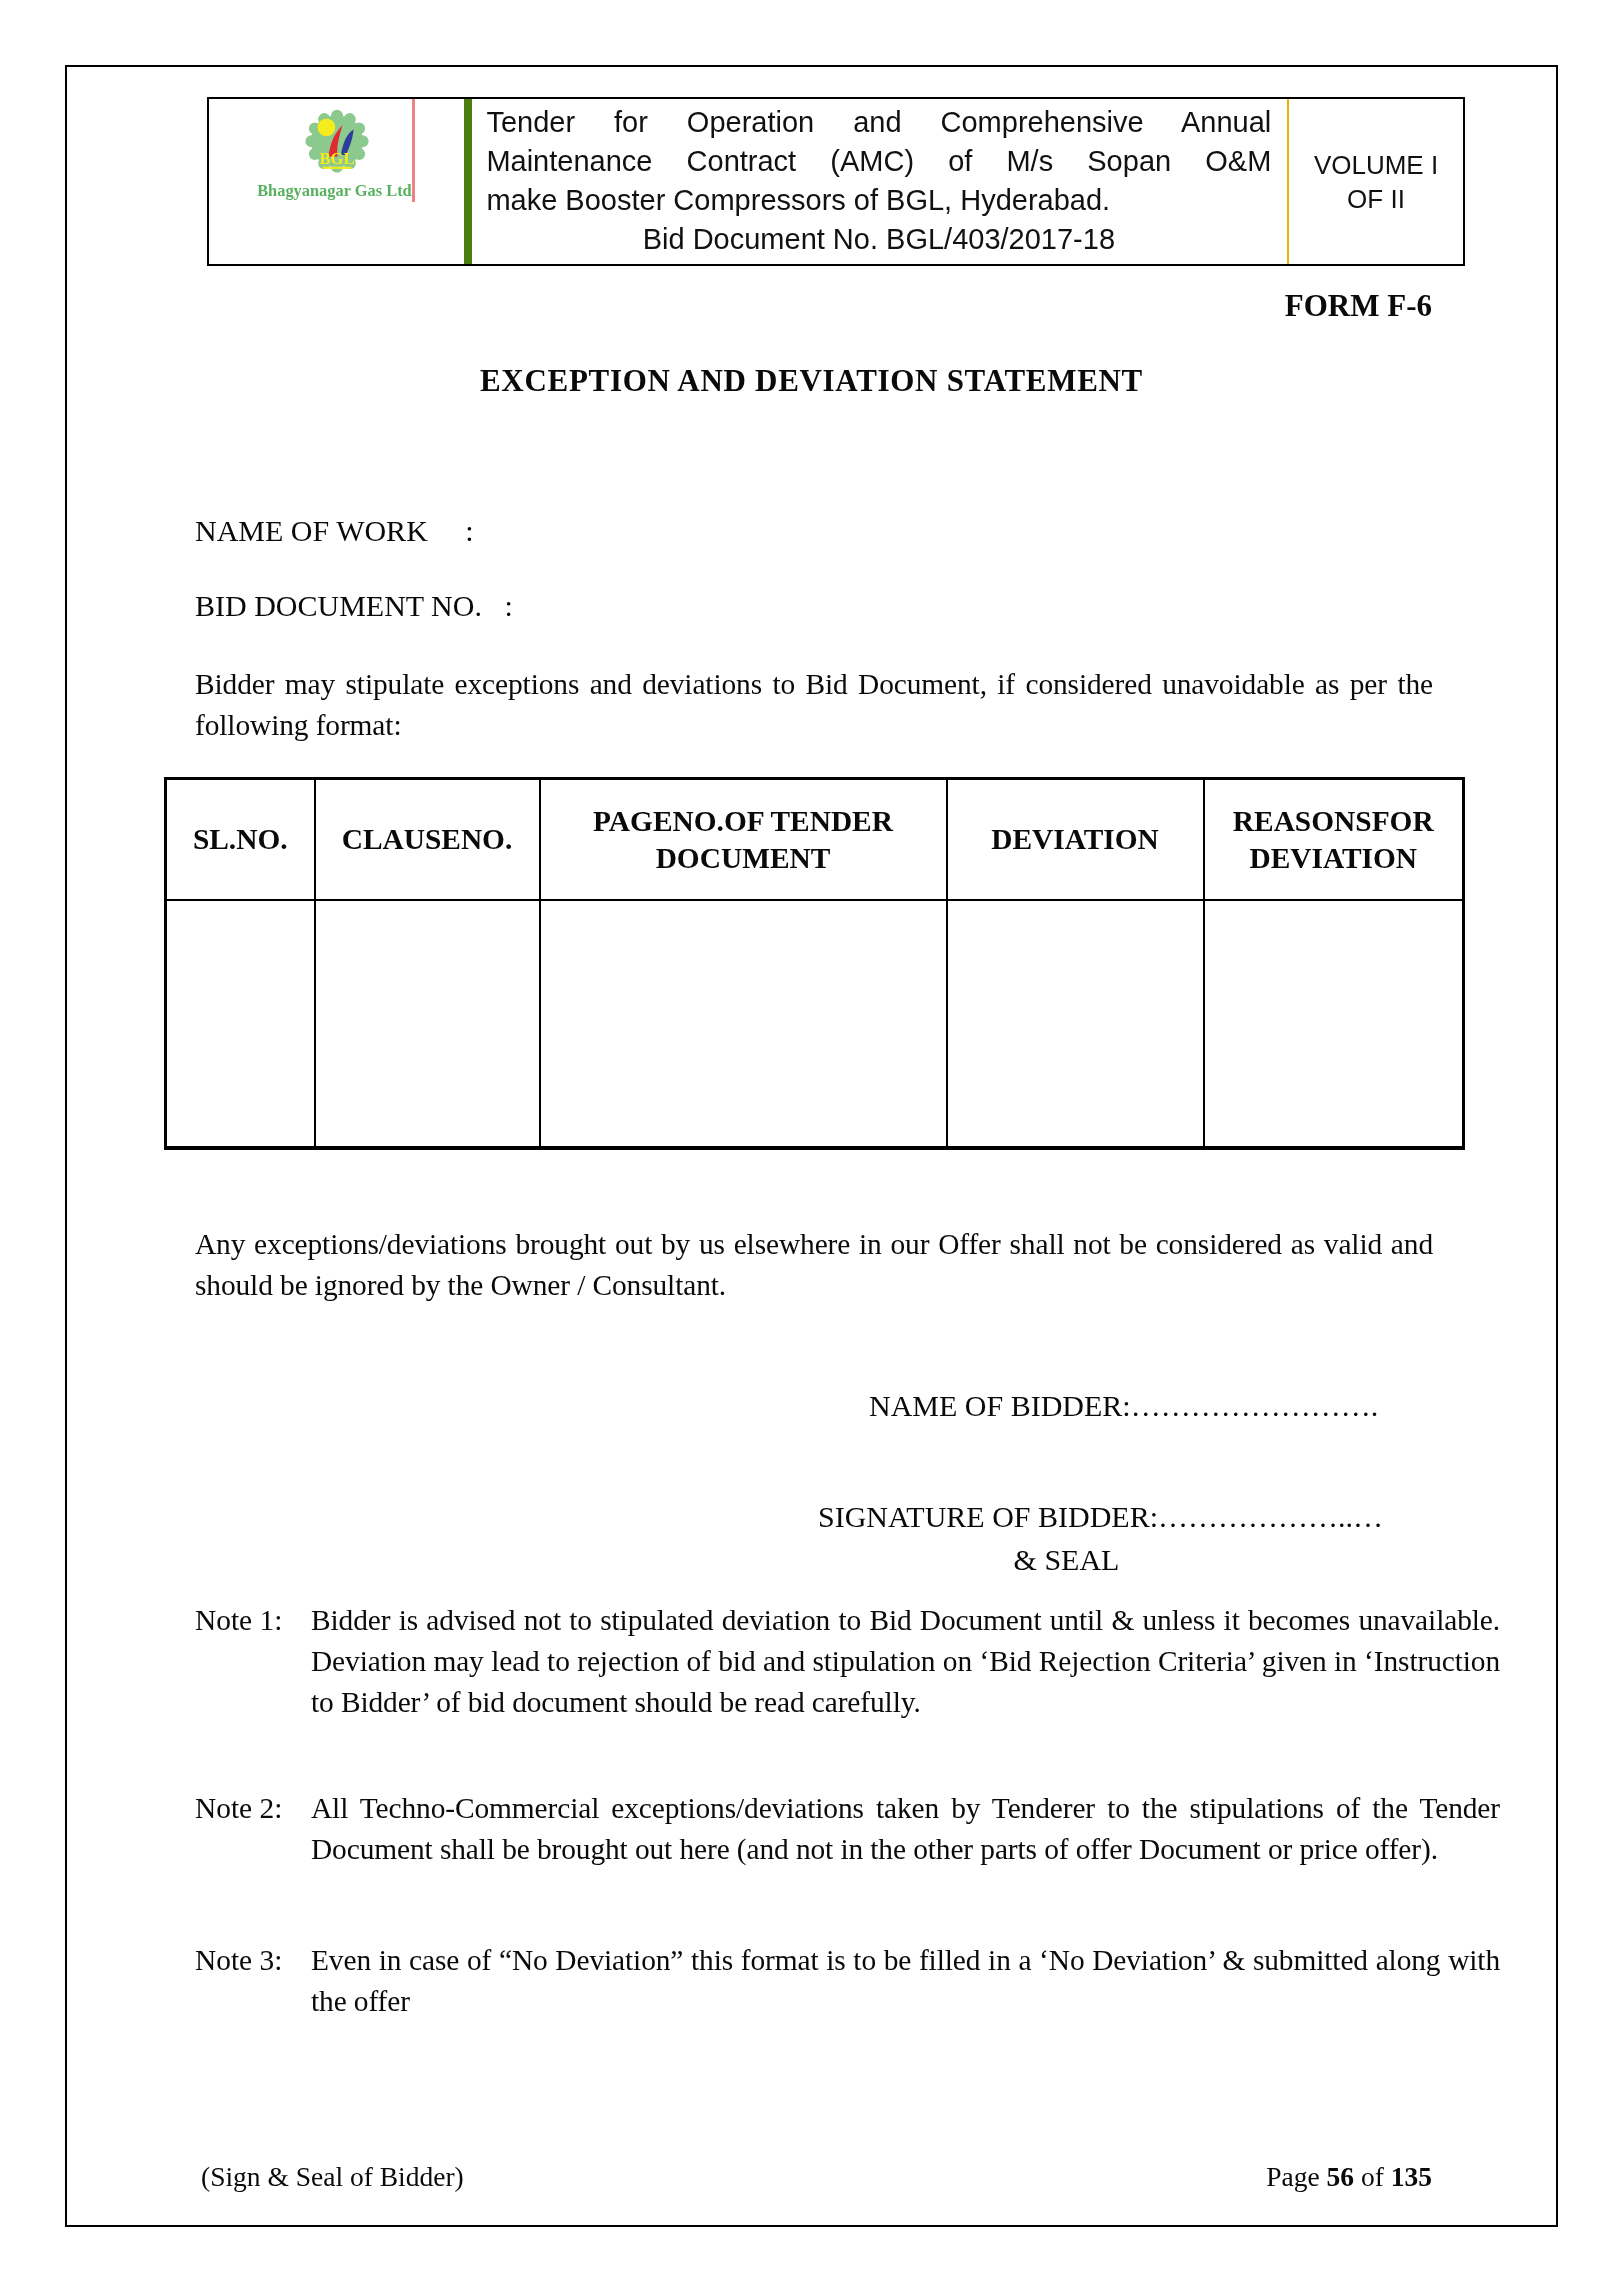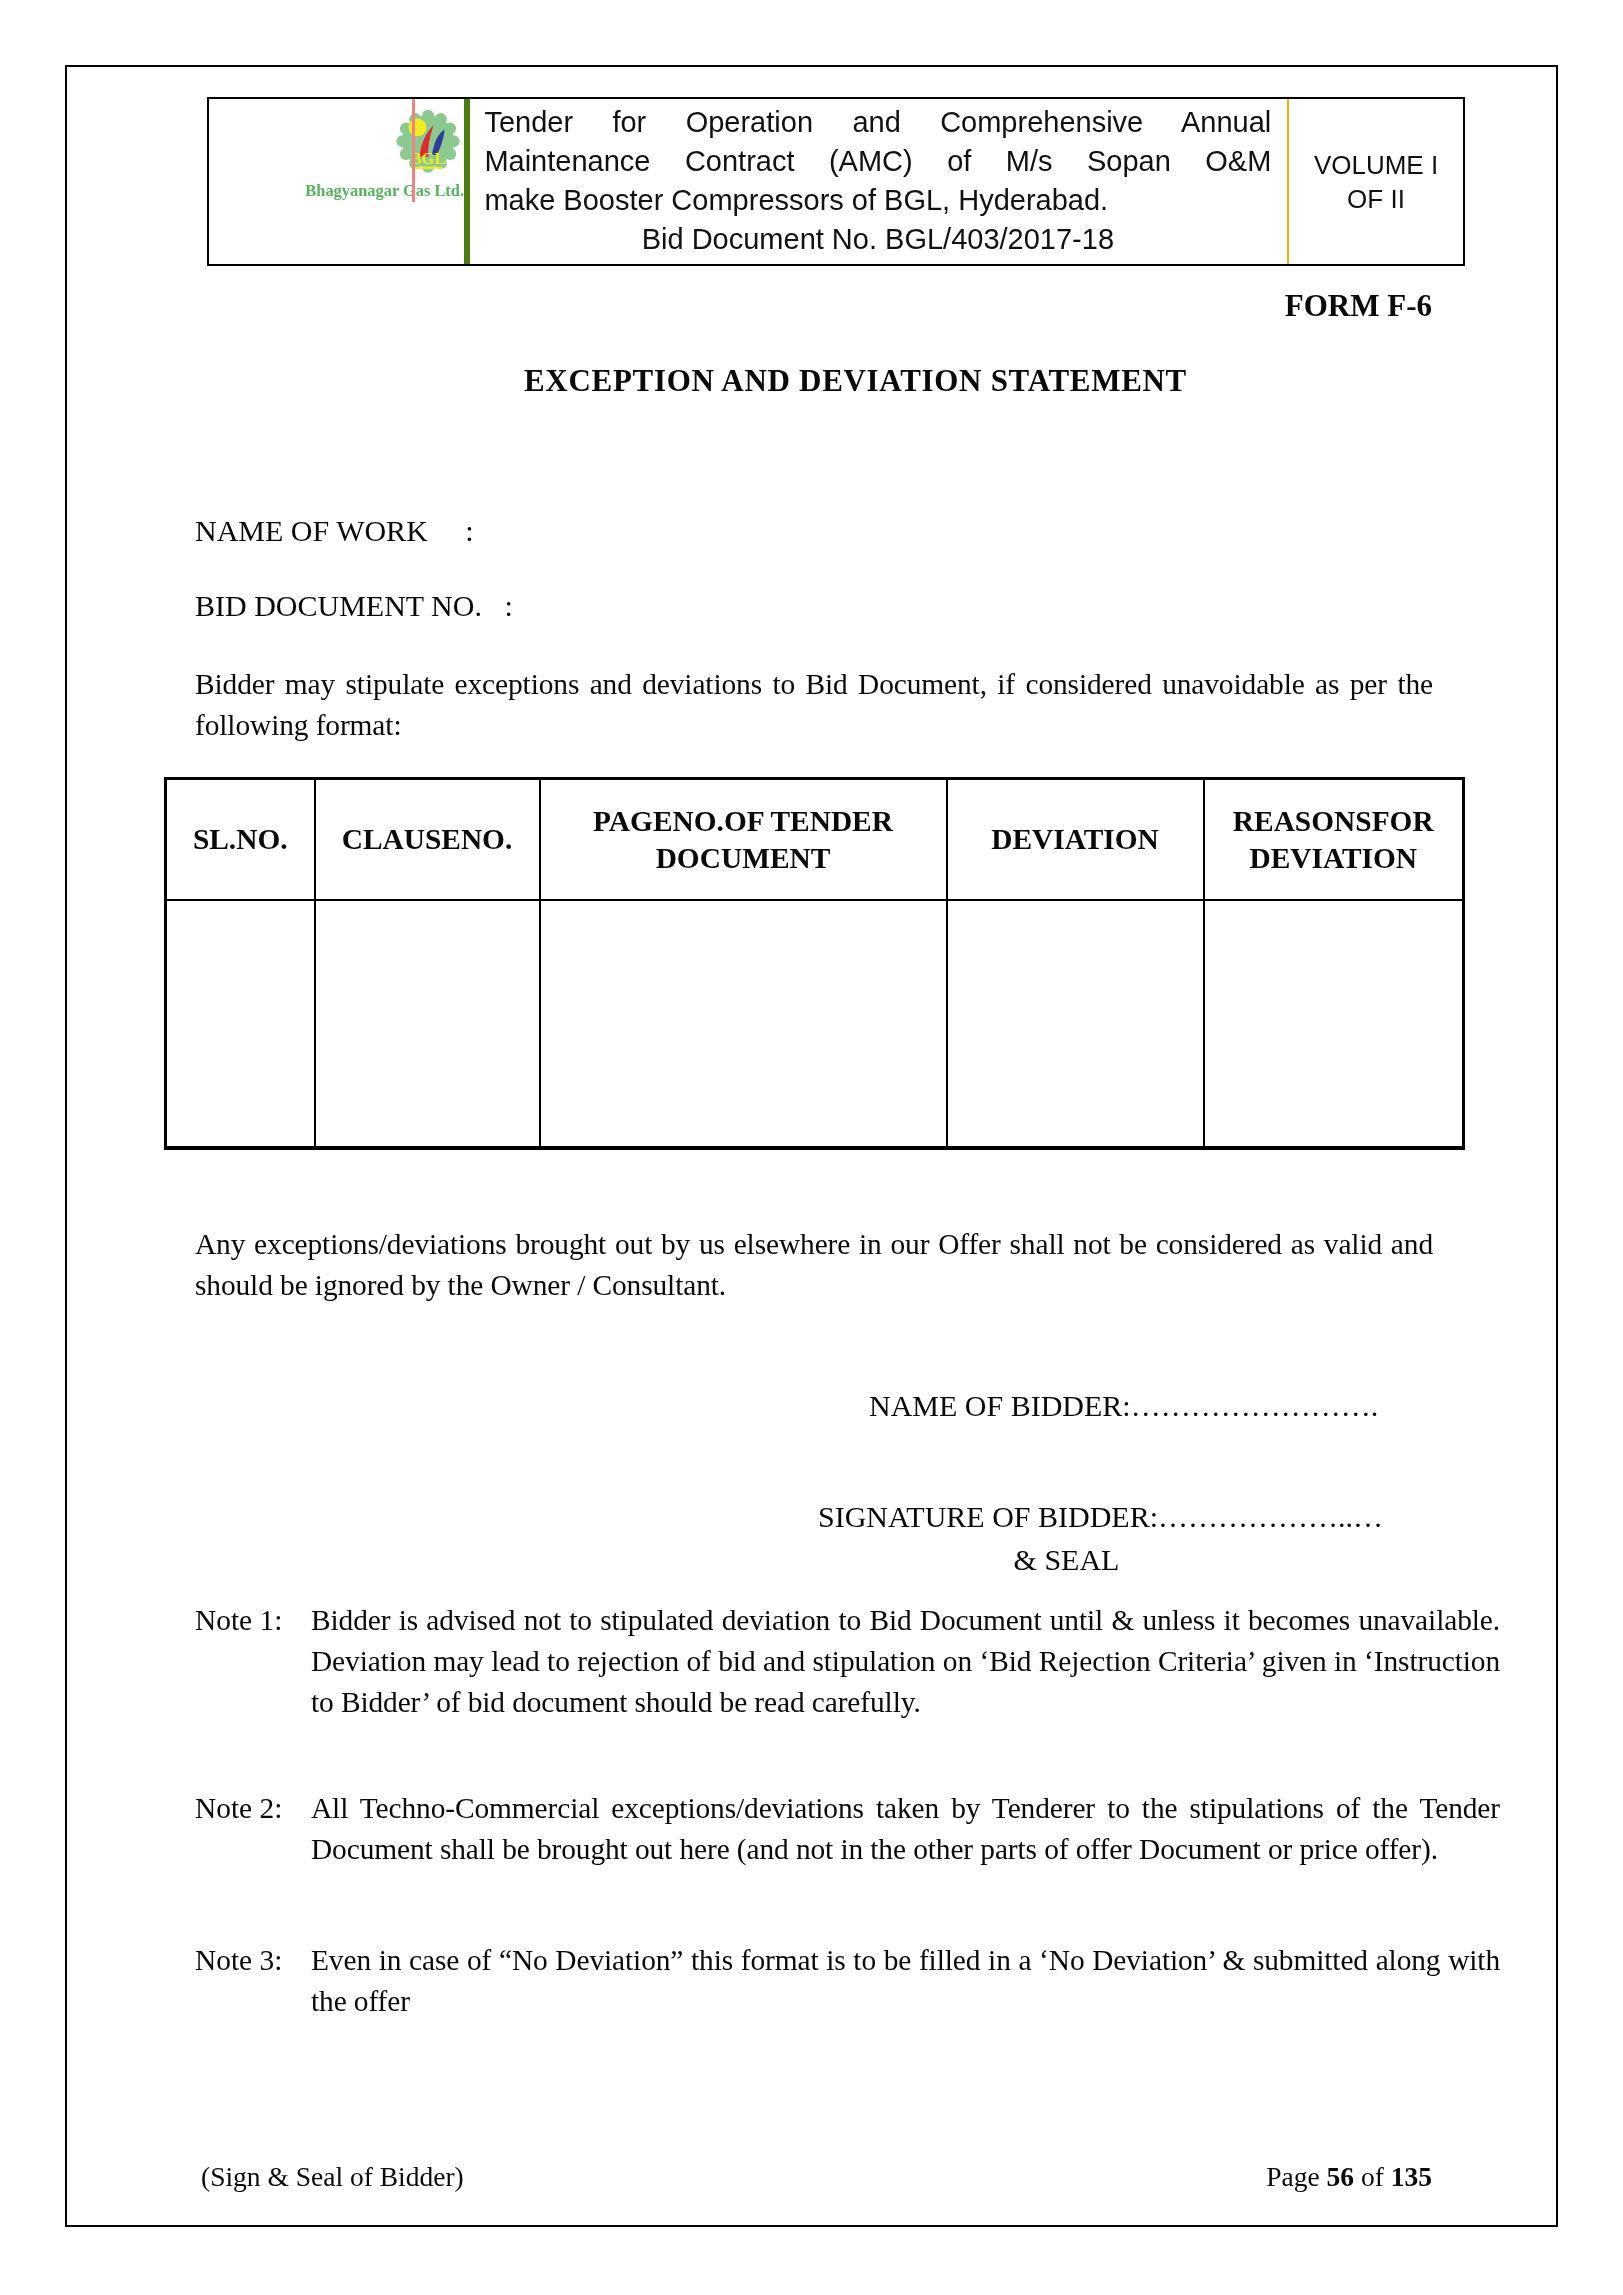--- a/index.html
+++ b/index.html
@@ -3,38 +3,38 @@
 <meta charset="utf-8">
 <style>
   html,body{margin:0;padding:0;background:#ffffff;}
   .page{position:relative;width:1623px;height:2295px;background:#ffffff;color:#0a0a0a;
         font-family:"Liberation Serif",serif;overflow:hidden;}
   .frame{position:absolute;left:65px;top:65px;width:1489px;height:2158px;border:2.6px solid #000;}
 
   
   .hdr-table{position:absolute;left:140px;top:30px;width:1254px;height:165px;
              border:2px solid #000;display:flex;flex-direction:row;background:#fff;}
-  .logo-cell{position:relative;width:255px;border-right:6px solid #4d7c0f;box-sizing:content-box;
-             display:flex;flex-direction:column;align-items:flex-end;padding-top:9.2px;overflow:hidden;}
+  .logo-cell{position:relative;width:255px;border-right:8px solid #4d7c0f;box-sizing:content-box;
+             display:flex;flex-direction:column;align-items:center;padding-top:9.2px;overflow:hidden;}
   .red-rule{position:absolute;left:203px;top:0;width:2.6px;height:103px;background:#ef8282;}
   .logo-caption{font-family:"Liberation Serif",serif;font-weight:bold;font-size:16.4px;color:#58b15e;margin-top:1.3px;}
   .company-name{font-family:"Liberation Sans",sans-serif;font-size:25px;line-height:29.4px;
                 text-align:center;margin-top:6.5px;color:#111;}
   .title-cell{flex:1;border-right:2px solid #eab308;padding:3.9px 15.7px 0 14.4px;
               font-family:"Liberation Sans",sans-serif;font-size:29px;line-height:39px;color:#111;}
   .tl-just{text-align:justify;text-align-last:justify;}
   .tl-left{text-align:left;}
   .tl-center{text-align:center;}
   .vol-cell{width:174px;display:flex;flex-direction:column;align-items:center;justify-content:center;
             font-family:"Liberation Sans",sans-serif;font-size:26px;line-height:34px;color:#111;}
 
   
   .form-no{position:absolute;top:221px;right:124px;font-size:31px;font-weight:bold;}
   .doc-title{position:absolute;top:296px;left:0;width:100%;text-align:center;
-             font-size:31px;font-weight:bold;letter-spacing:0.7px;padding-left:44px;}
+             font-size:31px;font-weight:bold;letter-spacing:0.7px;}
 
   
   .field{position:absolute;left:128px;font-size:30px;white-space:pre;}
   .f-now{top:447px;}
   .f-bid{top:522px;}
   .para{position:absolute;left:128px;width:1238px;font-size:29.4px;line-height:41px;
         text-align:justify;letter-spacing:-0.1px;}
   .p-intro{top:597px;}
   .p-valid{top:1157px;}
 

